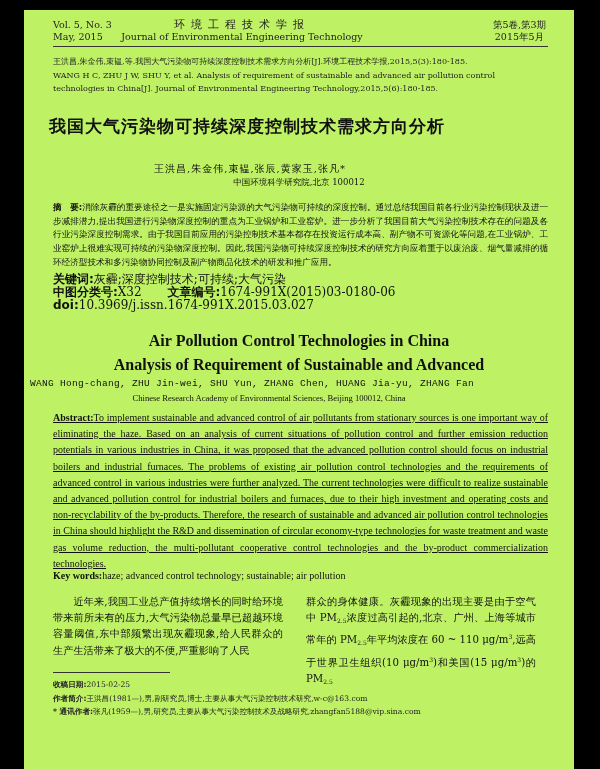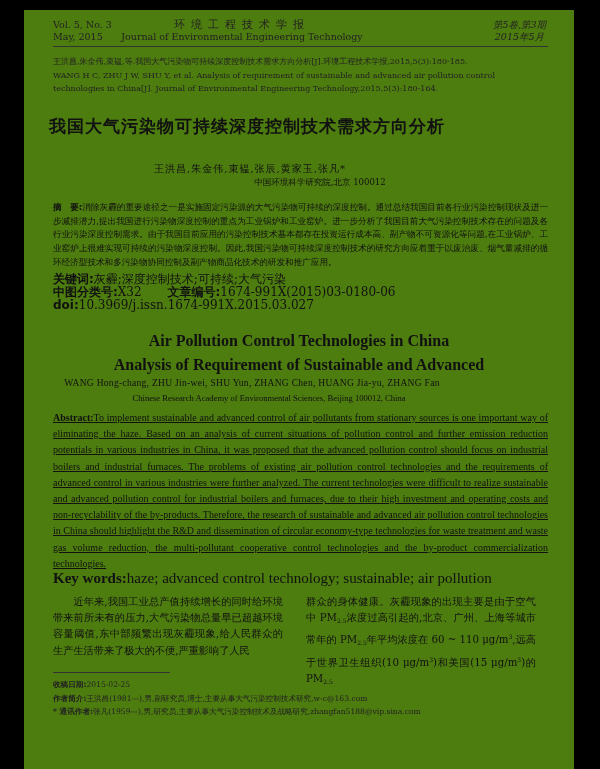--- a/index.html
+++ b/index.html
@@ -2,52 +2,52 @@
 <html><head>
 <meta charset="utf-8">
 <style>
   html, body { margin: 0; padding: 0; }
   body {
     width: 600px; height: 769px; background: #000; position: relative; overflow: hidden;
     font-family: "DejaVu Serif", "Liberation Serif", serif; color: #111;
   }
   .page {
     position: absolute; left: 24px; top: 10px; width: 550px; height: 759px;
-    background: #4d7c0f;
+    background: #bef264;
   }
   .abs { position: absolute; }
   .hdr { font-size: 9.5px; line-height: 12px; color: #222; }
   .hdr-left { left: 29px; top: 9px; }
   .hdr-center { left: 0; width: 436px; top: 9px; text-align: center; }
-  .hdr-right { right: 28px; top: 9px; text-align: center; font-style: italic; }
+  .hdr-right { right: 28px; top: 9px; text-align: center; }
   .hdr-cn { letter-spacing: 6px; font-size: 11px; }
   .hdr-rule { left: 29px; width: 495px; top: 36px; height: 0; border-top: 1.2px solid #333; }
   .cite { left: 29px; width: 495px; top: 45px; font-size: 8px; line-height: 13.5px; color: #222; }
   .title-cn {
     left: 0; width: 446px; top: 105px; text-align: center;
     font-family: "DejaVu Sans", sans-serif; font-weight: bold; font-size: 17px; letter-spacing: 1px;
   }
   .authors-cn { left: 0; width: 452px; top: 152px; text-align: center; font-size: 10px; letter-spacing: 1px; }
-  .affil-cn { left: 0; width: 550px; top: 167px; text-align: center; font-size: 8.5px; padding-left: 21px; }
+  .affil-cn { left: 0; width: 550px; top: 167px; text-align: center; font-size: 8.5px; }
   .abs-cn { left: 29px; width: 495px; top: 191px; font-size: 8.6px; line-height: 13.7px; text-align: justify; }
   .lbl { font-weight: bold; font-family: "DejaVu Sans", sans-serif; }
   .meta-cn { left: 29px; width: 495px; top: 263px; font-size: 12px; line-height: 13px; }
   .meta-cn span.gap { display: inline-block; width: 22px; }
   .title-en {
     left: 0; width: 550px; top: 319px; text-align: center;
     font-family: "Liberation Serif", serif; font-weight: bold; font-size: 16px; line-height: 24px;
   }
-  .authors-en { left: 0; width: 456px; top: 368px; text-align: center; font-size: 9.5px; font-family: Liberation Serif, serif; letter-spacing: 0.3px; }
+  .authors-en { left: 0; width: 456px; top: 368px; text-align: center; font-size: 9.5px; font-family: Liberation Mono, monospace; letter-spacing: 0.3px; }
   .affil-en { left: 0; width: 490px; top: 383px; text-align: center; font-size: 8.6px; font-family: "Liberation Serif", serif; }
   .abs-en {
     left: 29px; width: 495px; top: 400px; font-family: "Liberation Serif", serif;
     font-size: 10px; line-height: 16.2px; text-align: justify; text-decoration: underline;
   }
   .abs-en .lbl, .kw-en .lbl { font-family: "Liberation Serif", serif; }
-  .kw-en { left: 29px; width: 495px; top: 560px; font-family: "Liberation Serif", serif; font-size: 15px; }
+  .kw-en { left: 29px; width: 495px; top: 560px; font-family: "Liberation Serif", serif; font-size: 10px; }
   .body-col { top: 584px; width: 230px; font-size: 10.2px; line-height: 16.2px; text-align: justify; }
   .col-left { left: 29px; }
   .col-right { left: 282px; }
   .indent { text-indent: 2em; }
   sub { font-size: 6px; vertical-align: -2px; }
   sup { font-size: 6px; vertical-align: 4px; }
   .fn-rule { left: 29px; width: 117px; top: 662px; border-top: 1px solid #333; }
   .footnotes { left: 29px; width: 500px; top: 668px; font-size: 7.6px; line-height: 13.5px; color: #222; }
 </style>
 </head>
@@ -64,21 +64,21 @@
     <div>Journal of Environmental Engineering Technology</div>
   </div>
   <div class="abs hdr hdr-right">
     <div>第5卷,第3期</div>
     <div>2015年5月</div>
   </div>
   <div class="abs hdr-rule"></div>
 
   <div class="abs cite">
     <div>王洪昌,朱金伟,束韫,等.我国大气污染物可持续深度控制技术需求方向分析[J].环境工程技术学报,2015,5(3):180-185.</div>
-    <div>WANG H C, ZHU J W, SHU Y, et al. Analysis of requirement of sustainable and advanced air pollution control technologies in China[J]. Journal of Environmental Engineering Technology,2015,5(3):180-164.</div>
+    <div>WANG H C, ZHU J W, SHU Y, et al. Analysis of requirement of sustainable and advanced air pollution control technologies in China[J]. Journal of Environmental Engineering Technology,2015,5(6):180-185.</div>
   </div>
 
   <div class="abs title-cn">我国大气污染物可持续深度控制技术需求方向分析</div>
   <div class="abs authors-cn">王洪昌,朱金伟,束韫,张辰,黄家玉,张凡*</div>
   <div class="abs affil-cn">中国环境科学研究院,北京  100012</div>
 
   <div class="abs abs-cn">
     <span class="lbl">摘　要:</span><span>消除灰霾的重要途径之一是实施固定污染源的大气污染物可持续的深度控制。通过总结我国目前各行业污染控制现状及进一步减排潜力,提出我国进行污染物深度控制的重点为工业锅炉和工业窑炉。进一步分析了我国目前大气污染控制技术存在的问题及各行业污染深度控制需求。由于我国目前应用的污染控制技术基本都存在投资运行成本高、副产物不可资源化等问题,在工业锅炉、工业窑炉上很难实现可持续的污染物深度控制。因此,我国污染物可持续深度控制技术的研究方向应着重于以废治废、烟气量减排的循环经济型技术和多污染物协同控制及副产物商品化技术的研发和推广应用。</span>
   </div>
 

